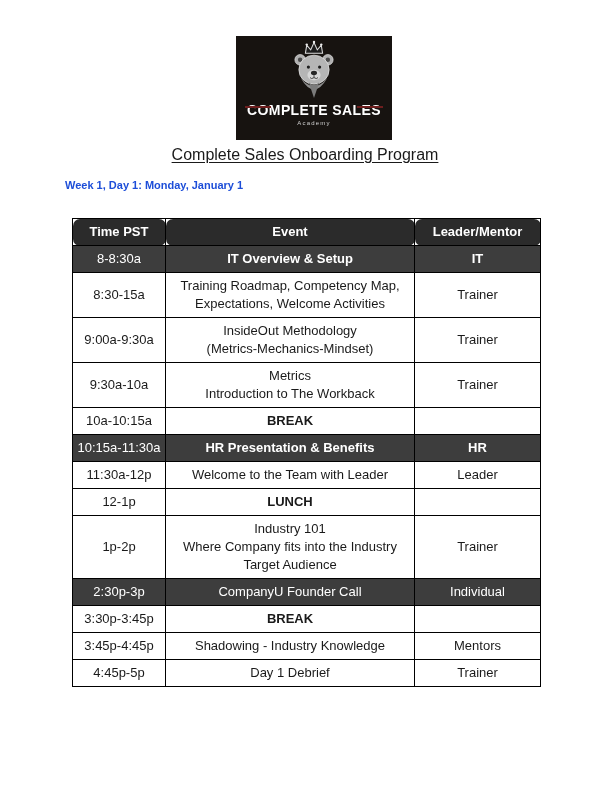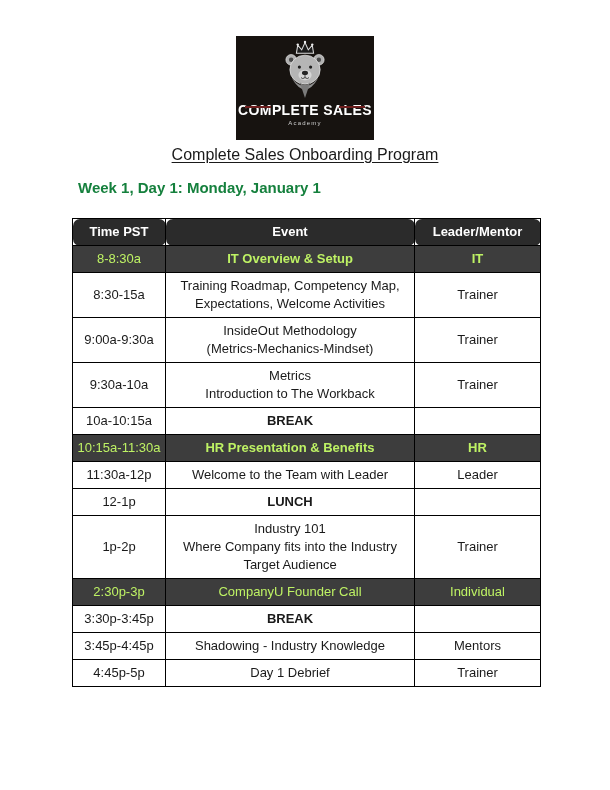--- a/index.html
+++ b/index.html
@@ -9,21 +9,21 @@
     font-family: "Liberation Sans", "DejaVu Sans", sans-serif;
     position: relative;
     color: #1a1a1a;
     overflow: hidden;
   }
   .page { position: absolute; inset: 0; background: #fff; }
 
   
   .logo {
     position: absolute; left: 236px; top: 36px;
-    width: 138px; height: 104px;
+    width: 156px; height: 104px;
     background: var(--logo-bg, #171310);
     display: flex; flex-direction: column; align-items: center;
     padding-top: 4px;
   }
   .logo svg { display: block; }
   .logo-brand {
     color: #ffffff; font-weight: bold; font-size: 14px;
     letter-spacing: 0.4px; line-height: 15px; white-space: nowrap;
     margin-top: 1px;
   }
@@ -36,22 +36,22 @@
   .logo-rule.left { left: 9px; }
   .logo-rule.right { right: 9px; }
 
   
   .doc-title {
     position: absolute; top: 146px; left: 0; width: 100%;
     text-align: center; font-size: 16px; color: #1a1a1a;
     text-decoration: underline; text-underline-offset: 2px;
   }
   .week-heading {
-    position: absolute; top: 179px; left: 78px;
-    font-size: 15px; font-weight: bold; color: #15803d;
+    position: absolute; top: 179px; left: 65px;
+    font-size: 11px; font-weight: bold; color: #1d4ed8;
   }
 
   
   table.schedule {
     position: absolute; left: 72px; top: 218px;
     width: 468px; border-collapse: collapse;
     font-size: 13px; table-layout: fixed;
   }
   .schedule col.c-time { width: 93px; }
   .schedule col.c-event { width: 249px; }
@@ -60,21 +60,21 @@
     border: 1px solid var(--border-color, #000);
     text-align: center; vertical-align: middle;
     padding: 4px 4px; line-height: 18px;
   }
   .schedule thead th {
     background: var(--header-bg, #2b2b2b);
     color: #ffffff; font-weight: bold; font-size: 13px; border-radius: 7px;
   }
   .schedule tr.dark td {
     background: var(--dark-row-bg, #3d3d3d);
-    color: #bef264;
+    color: #ffffff;
     margin-left: 20px;
   }
   .schedule tr.bold-event td.col-event,
   .schedule tr.bold-event td.col-leader { font-weight: bold; }
   .schedule .italic { font-style: italic; }
 </style>
 </head>
 <body>
 
 <div class="page">

